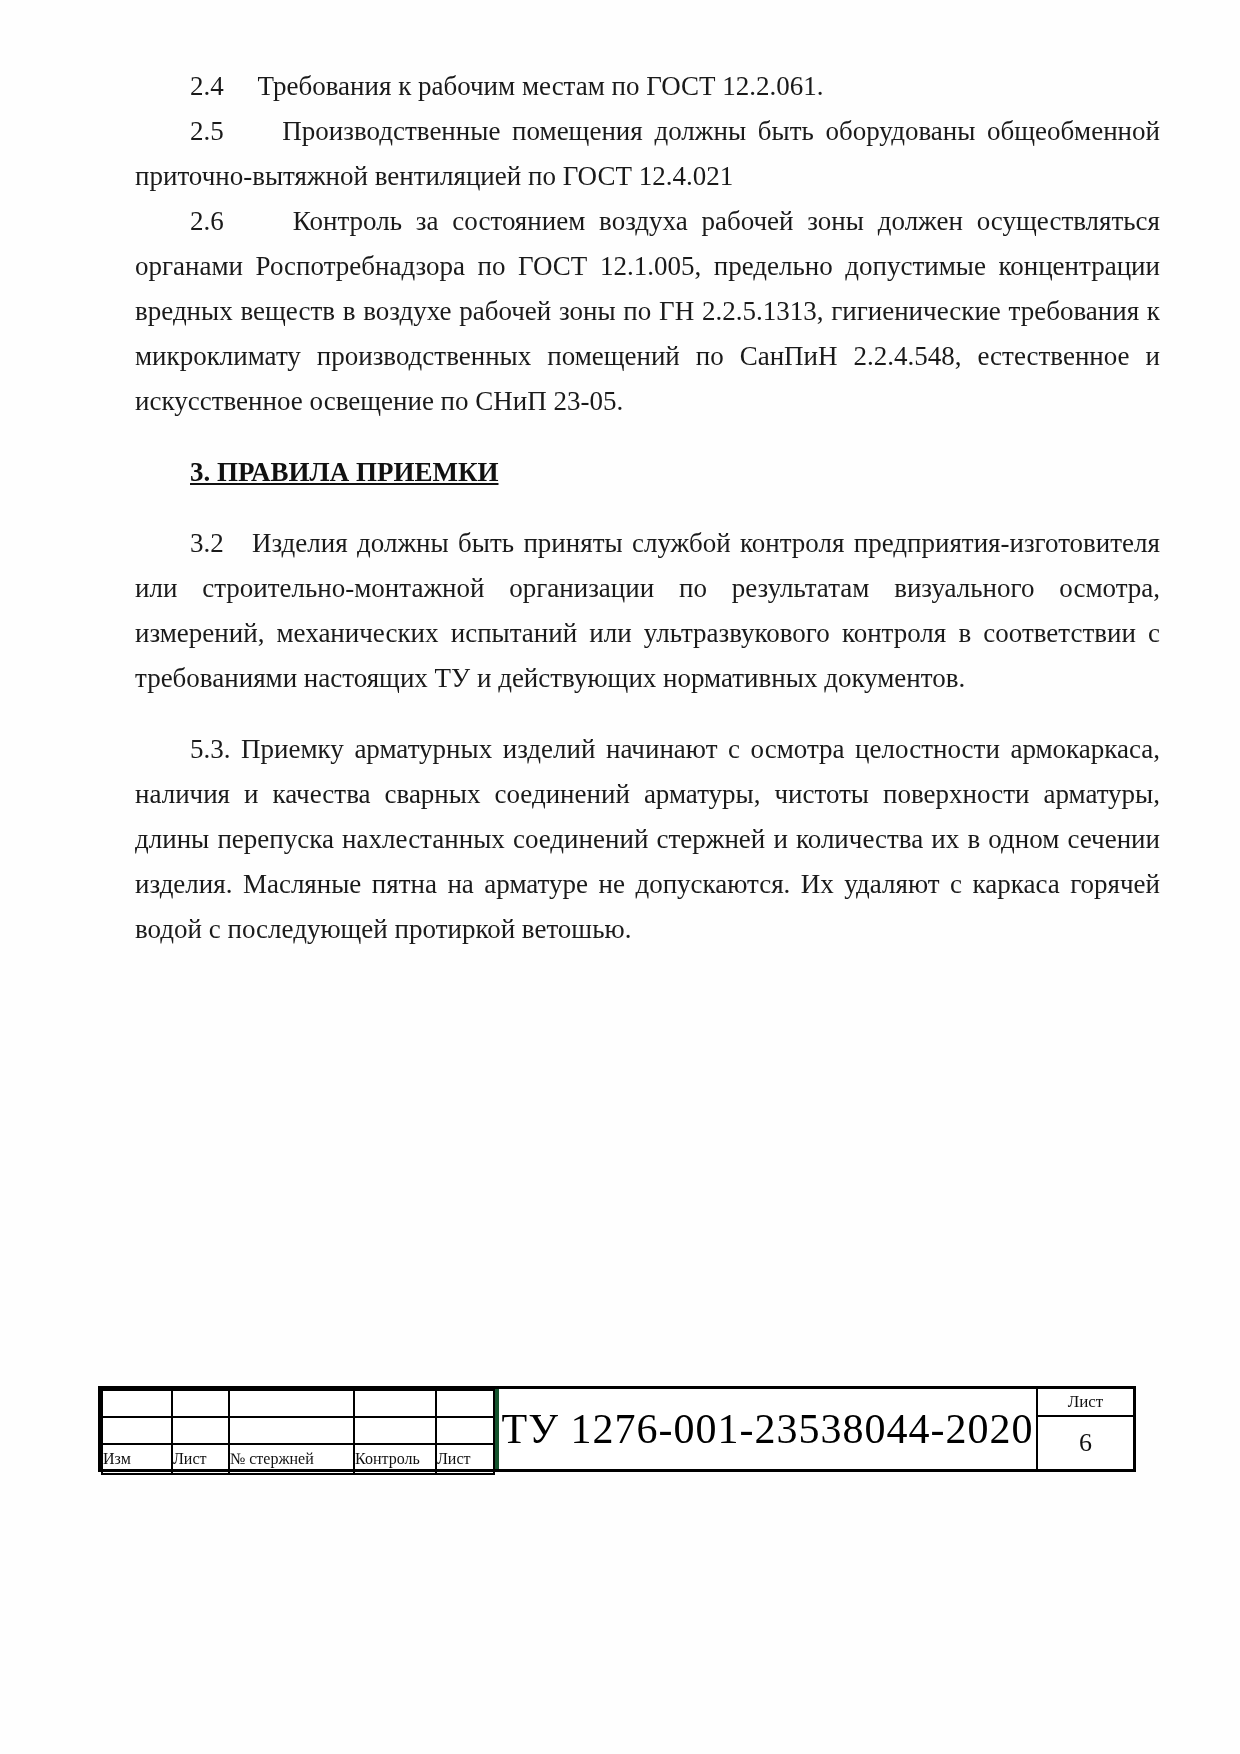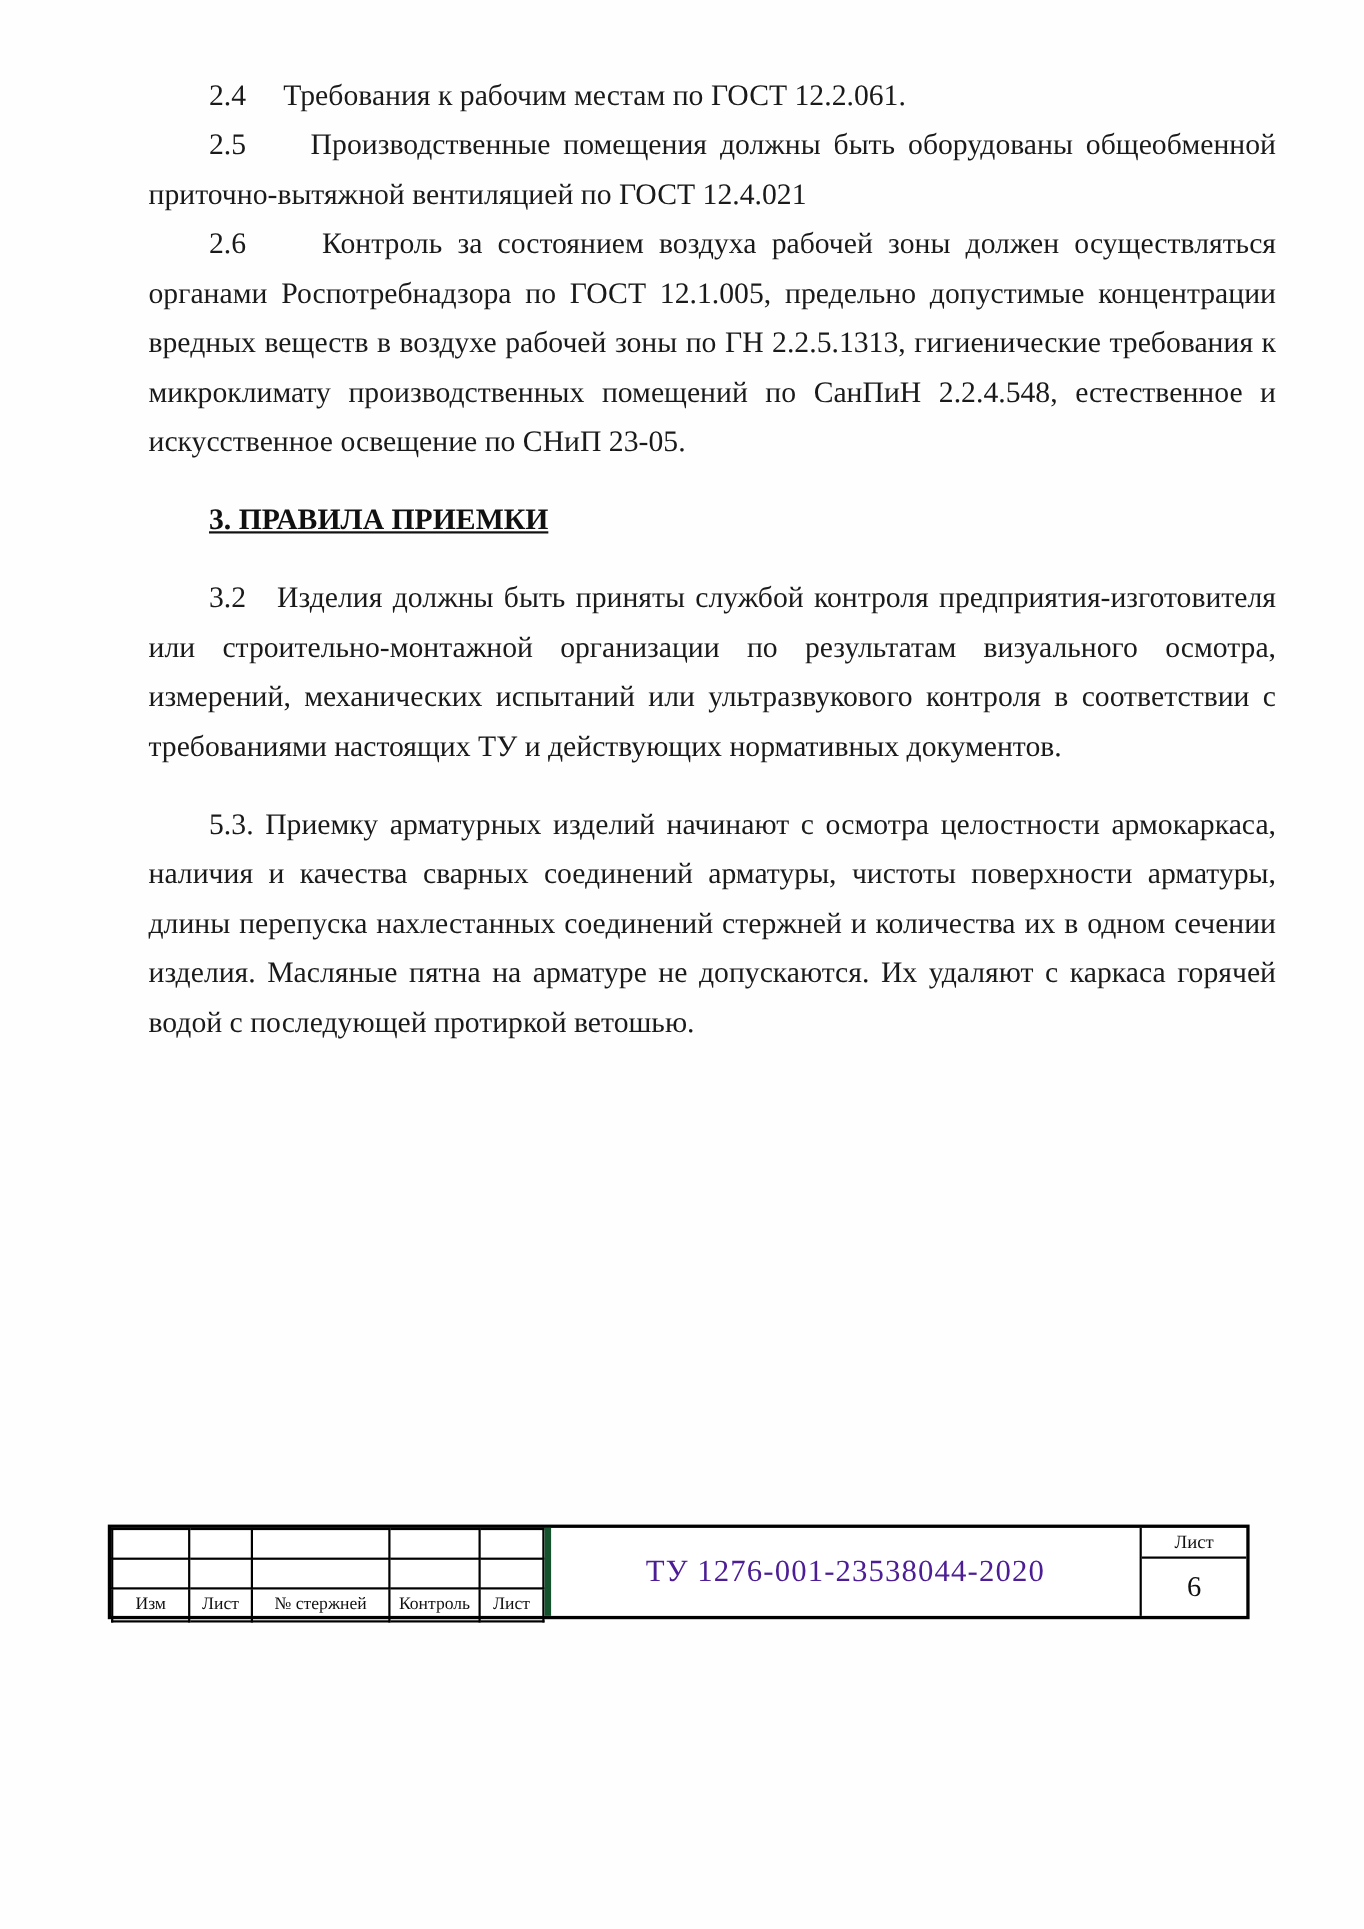--- a/index.html
+++ b/index.html
@@ -60,37 +60,36 @@
       table-layout: fixed;
       width: 392px;
       height: 100%;
       flex: 0 0 392px;
     }
     .stamp-table td {
       border: 2px solid #000;
       padding: 0;
       font-size: 16px;
       line-height: 1;
-      text-align: center;
       vertical-align: middle;
       color: #111;
       overflow: hidden;
       white-space: nowrap;
     }
     .stamp-table tr.empty-row td { height: 25px; }
     .stamp-table tr.label-row td { height: 28px; }
     .stamp-doc {
       flex: 1 1 auto;
-      border-left: 6px solid #14532d;
+      border-left: 4px solid #14532d;
       display: flex;
       align-items: center;
       justify-content: center;
-      font-size: 28px;
+      font-size: 42px;
       letter-spacing: 1px;
-      color: #4c1d95;
+      color: #000000;
       white-space: nowrap;
     }
     .stamp-sheet {
       flex: 0 0 95px;
       border-left: 2px solid #000;
       display: flex;
       flex-direction: column;
     }
     .sheet-label {
       flex: 0 0 26px;

